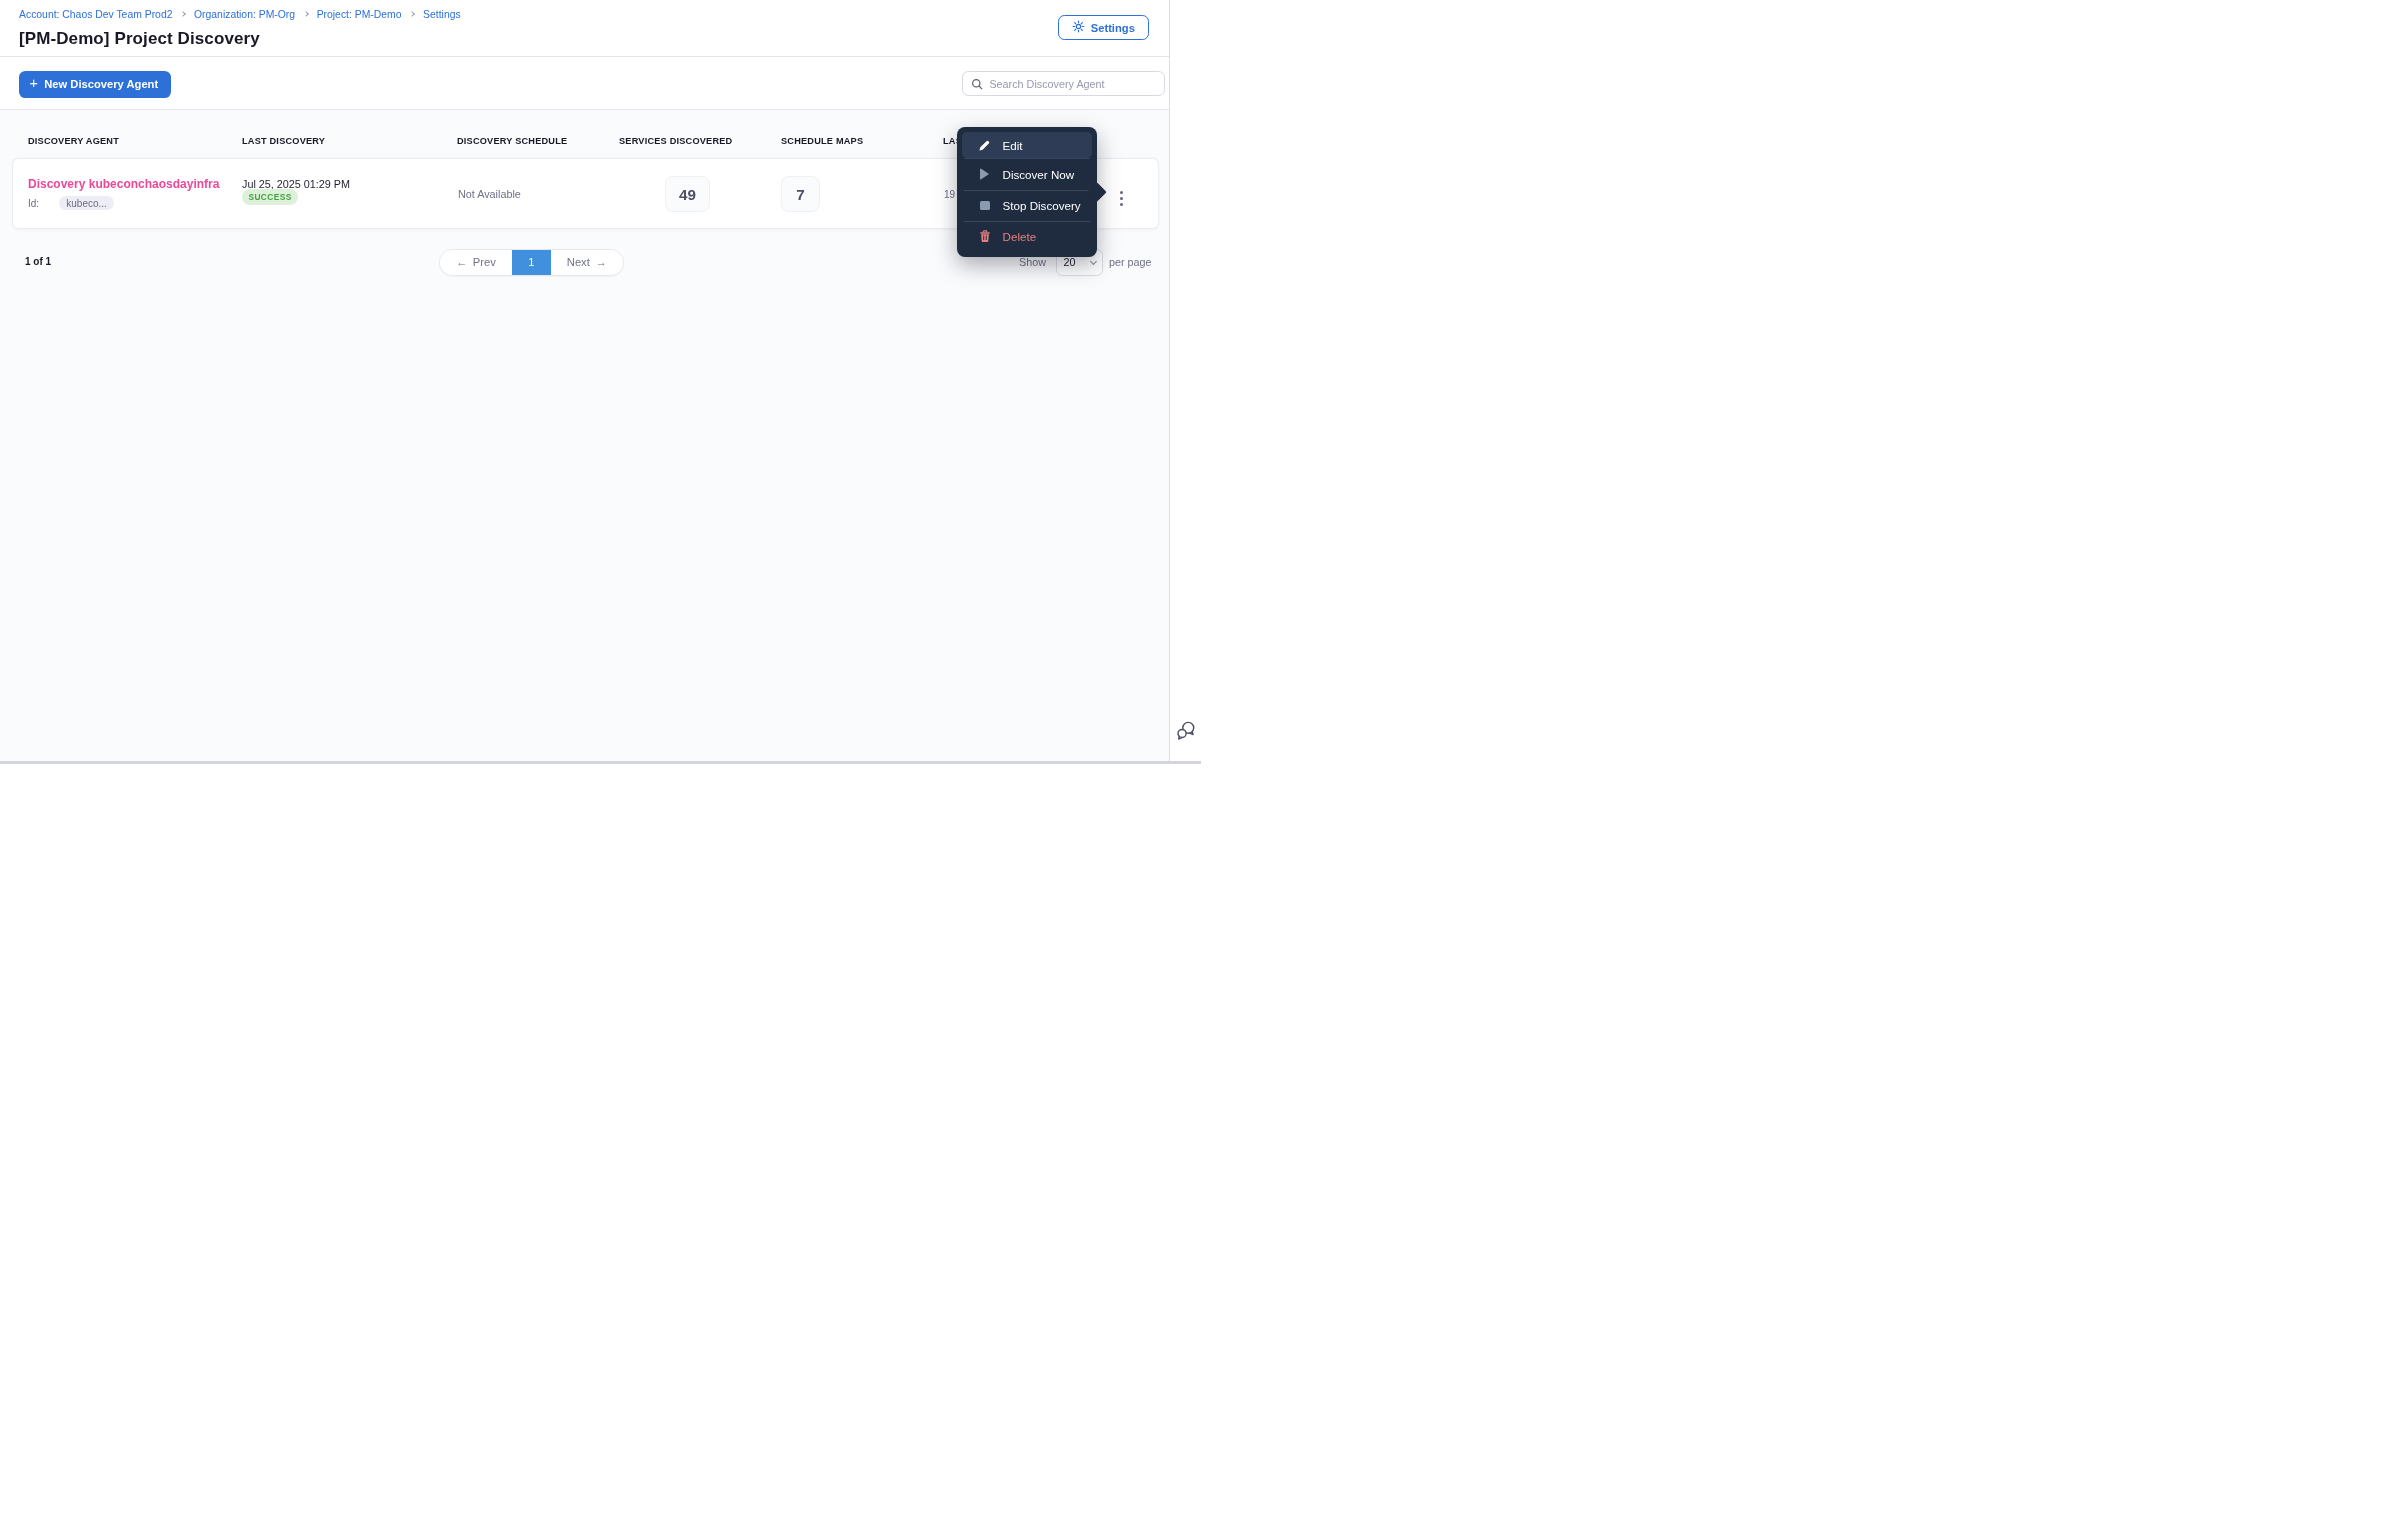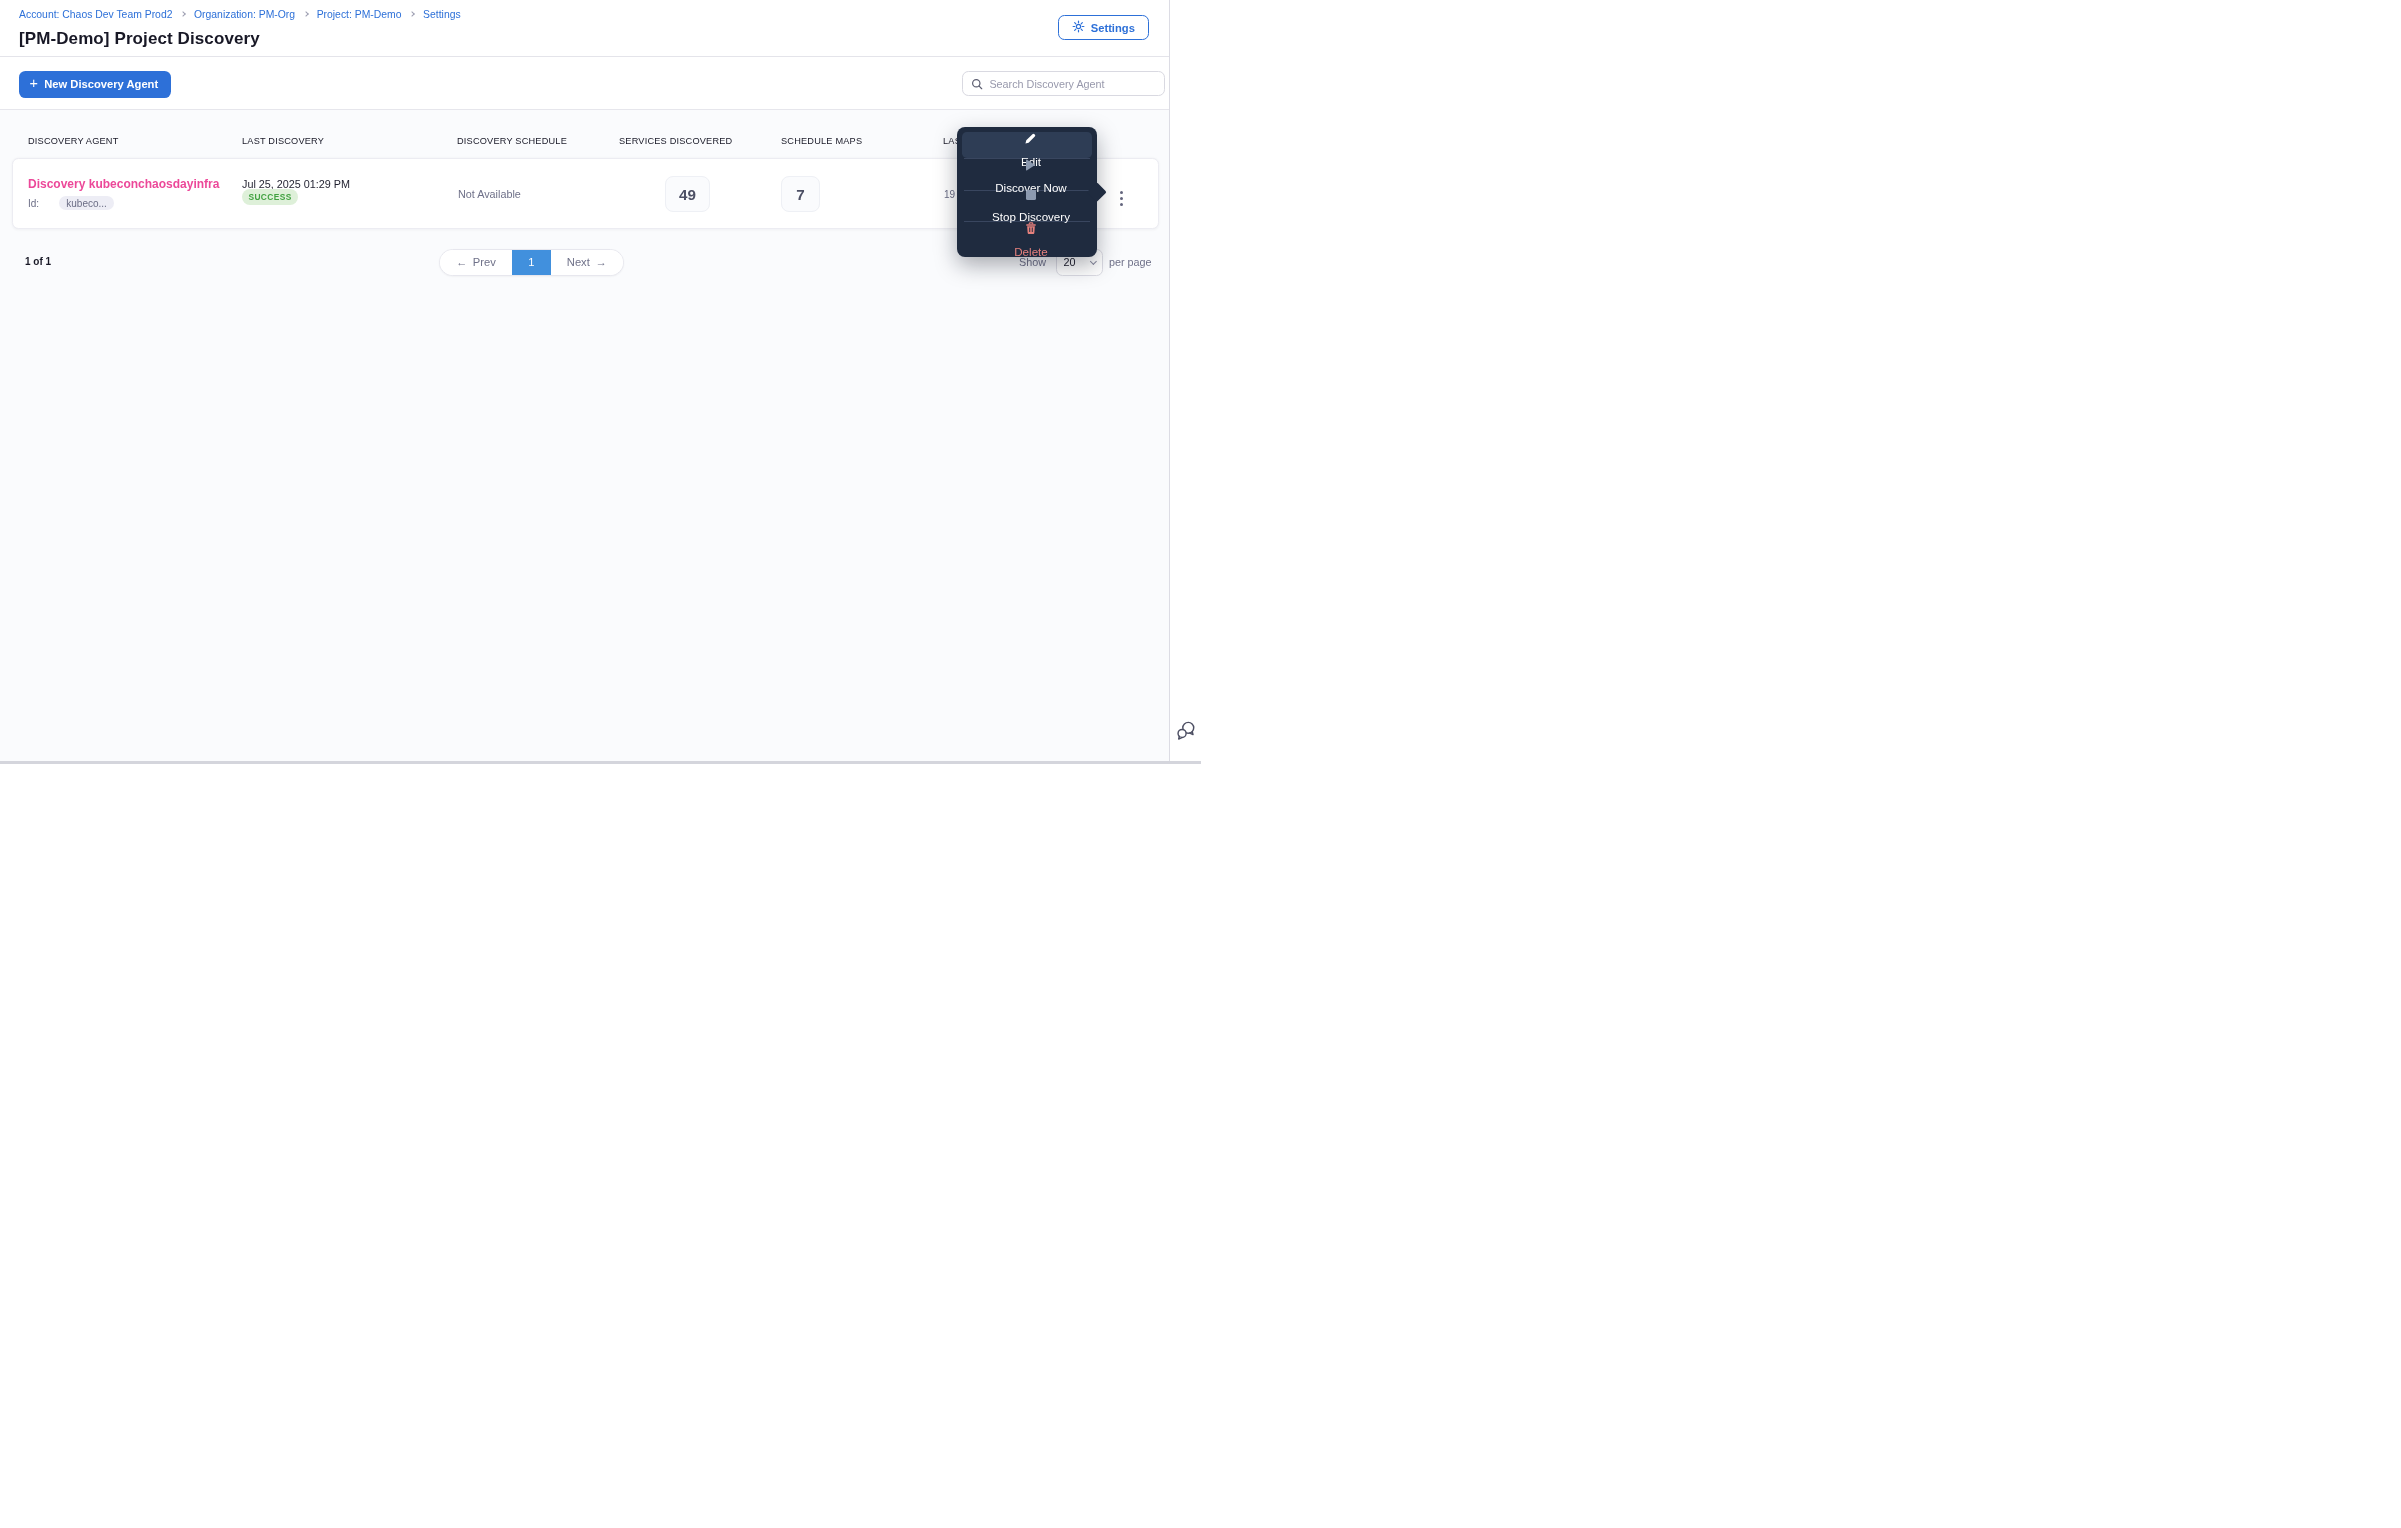--- a/index.html
+++ b/index.html
@@ -17,21 +17,21 @@
   
   .new-agent-btn { position: absolute; left: 19px; top: 71px; height: 26.5px; padding: 0 13px 0 10.4px; background: #2d70d8; border: none; border-radius: 6.4px; color: #fff; font-weight: 700; font-size: 11.2px; display: flex; align-items: center; gap: 6.4px; cursor: pointer; }
   .new-agent-btn .plus { font-size: 14.4px; font-weight: 400; line-height: 1; margin-top: -1.6px; }
   .search-box { position: absolute; left: 962px; top: 71px; width: 203px; height: 25px; border: 0.8px solid #d9d9e1; border-radius: 6.4px; background: #fff; display: flex; align-items: center; padding: 7px 8px; gap: 6.4px; }
   .search-box input { border: none; outline: none; flex: 1; font-size: 10.8px; color: #33344a; font-family: inherit; background: transparent; }
   .search-box input::placeholder { color: #9899ac; }
 
   
   .content-band { position: absolute; left: 0; top: 109px; width: 1169px; height: 655px; background: #fafbfd; border-top: 0.8px solid #e6e6ec; }
 
-  .col-header { position: absolute; top: 136px; font-size: 9.2px; font-weight: 400; color: #191927; letter-spacing: 0.2px; white-space: nowrap; }
+  .col-header { position: absolute; top: 136px; font-size: 9.2px; font-weight: 700; color: #191927; letter-spacing: 0.2px; white-space: nowrap; }
 
   
   .row-card { position: absolute; left: 12px; top: 158px; width: 1147px; height: 71px; background: #ffffff; border: 0.8px solid #ececf2; border-radius: 6.4px; box-shadow: 0 0.8px 2.4px rgba(35,36,58,.05); }
   .agent-link { position: absolute; left: 28px; top: 177px; font-size: 12px; font-weight: 700; color: #ec4899; cursor: pointer; }
   .id-row { position: absolute; left: 28px; top: 196px; display: flex; align-items: center; gap: 20px; font-size: 10px; color: #6b6d85; }
   .id-pill { background: #ededf5; border-radius: 8px; padding: 1.6px 7.2px; color: #6b6d85; }
   .row-date { position: absolute; left: 242px; top: 178px; font-size: 10.8px; color: #1f1f2e; }
   .status-badge { position: absolute; left: 242px; top: 189px; background: #def0d9; color: #42a242; font-size: 8.4px; font-weight: 700; letter-spacing: 0.4px; padding: 3.2px 6.4px; border-radius: 8px; }
   .schedule-cell { position: absolute; left: 458px; top: 188px; font-size: 10.8px; color: #6f7189; }
   .count-box { position: absolute; top: 176px; height: 36px; background: #fafbfd; border: 0.8px solid #eef0f5; border-radius: 8px; display: flex; align-items: center; justify-content: center; font-size: 15.2px; font-weight: 600; color: #4c4f64; }
@@ -47,21 +47,21 @@
   .pager .nav { display: flex; align-items: center; gap: 5.6px; font-size: 11.2px; color: #6f7189; padding: 0 16px; cursor: pointer; background: #fff; border: none; font-family: inherit; }
   .pager .active-page { width: 39px; background: #4190dd; color: #fff; font-size: 11.2px; display: flex; align-items: center; justify-content: center; cursor: pointer; }
   .show-label { position: absolute; left: 1019px; top: 256px; font-size: 10.8px; color: #6f7189; }
   .page-size-select { position: absolute; left: 1056px; top: 249px; width: 47px; height: 26.5px; background: #fff; border: 0.8px solid #dcdce4; border-radius: 6.4px; display: flex; align-items: center; justify-content: center; gap: 15px; font-size: 10.8px; color: #191927; cursor: pointer; }
   .select-chevron { width: 4.8px; height: 4.8px; border-right: 1.3px solid #8b8da0; border-bottom: 1.3px solid #8b8da0; transform: rotate(45deg); margin-top: -2.4px; }
   .per-page-label { position: absolute; left: 1109px; top: 256px; font-size: 10.8px; color: #6f7189; }
 
   
   .context-menu { position: absolute; left: 957px; top: 127px; width: 140px; background: #1f2b3f; border-radius: 8px; padding: 4.8px; box-shadow: 0 8px 22.5px rgba(12,18,32,.35); z-index: 20; }
   .menu-arrow { position: absolute; right: -6.4px; top: 58px; width: 13.6px; height: 13.6px; background: #1f2b3f; transform: rotate(45deg); border-radius: 1.6px; }
-  .menu-item { position: relative; display: flex; align-items: center; gap: 10.4px; padding-left: 8px; color: #fff; font-size: 11.6px; cursor: pointer; border-radius: 4.8px; flex-direction: column; }
+  .menu-item { position: relative; display: flex; align-items: center; gap: 10.4px; padding-left: 16px; color: #fff; font-size: 11.6px; cursor: pointer; border-radius: 4.8px; }
   .menu-item .ico { width: 14.4px; display: flex; align-items: center; justify-content: center; }
   .mi-edit { height: 26.5px; background: #2e3d55; }
   .mi-regular { height: 30.5px; }
   .mi-danger { color: #e5807c; }
   .menu-divider { height: 0.8px; background: #39465f; margin: 0 2.4px; }
   .play-shape { width: 0; height: 0; border-left: 9.6px solid #8c9ab0; border-top: 6px solid transparent; border-bottom: 6px solid transparent; border-radius: 1.6px; }
   .stop-shape { width: 9.6px; height: 9.6px; background: #8c9ab0; border-radius: 1.6px; }
 
   
   .right-rail { position: absolute; left: 1169px; top: 0; width: 32px; height: 764px; background: #ffffff; border-left: 0.8px solid #dcdce4; }

